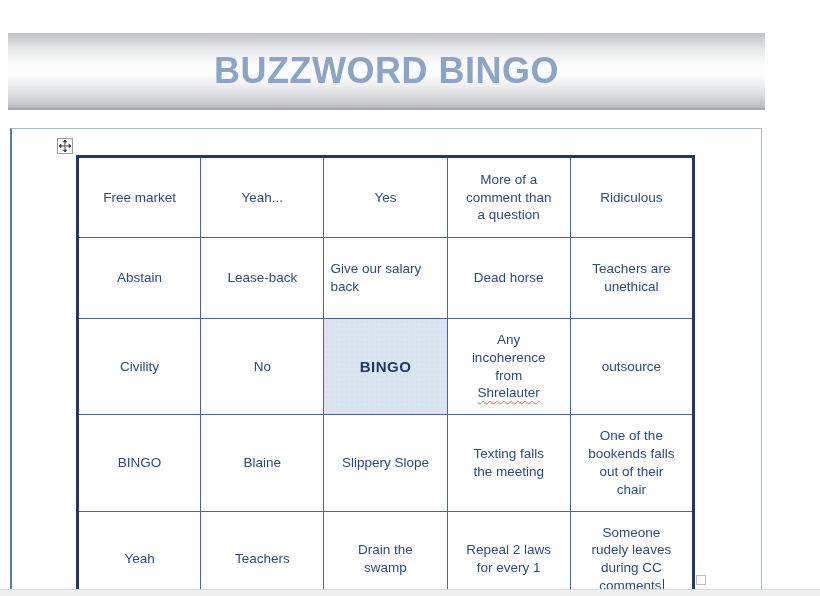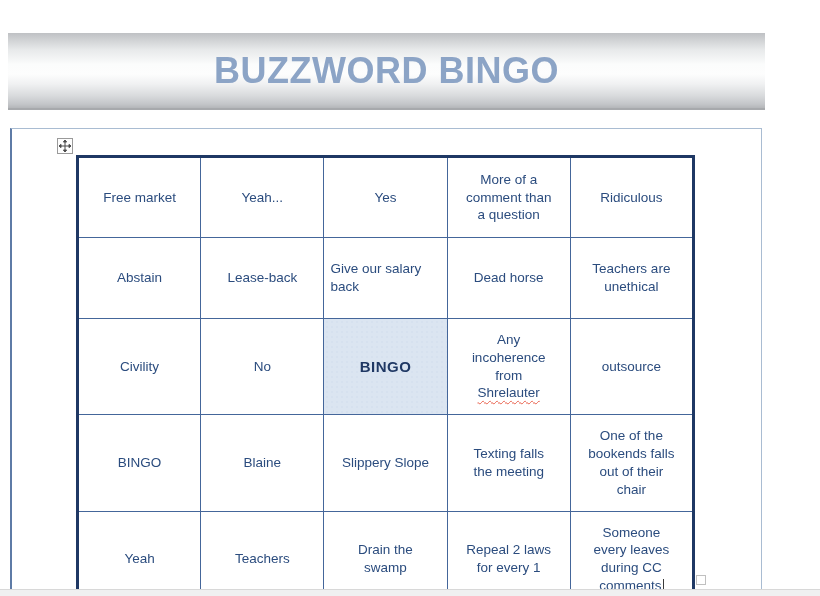--- a/index.html
+++ b/index.html
@@ -153,21 +153,21 @@
       <td>Slippery Slope</td>
       <td><span class="narrow">Texting falls the meeting</span></td>
       <td><span class="narrow">One of the bookends falls out of their chair</span></td>
     </tr>
     <tr>
       <td>Yeah</td>
       <td>Teachers</td>
       <td><span class="narrow">Drain the swamp</span></td>
       <td><span class="narrow">Repeal 2 laws for every 1</span></td>
       <td>
-        <span class="narrow"><span>Someone every leaves during CC comments</span><span class="text-cursor"></span></span>
+        <span class="narrow"><span>Someone rudely leaves during CC comments</span><span class="text-cursor"></span></span>
       </td>
     </tr>
   </tbody>
     </table>
 
   <div class="resize-handle"></div>
 
   <div class="bottom-strip"></div>
 
 </div>

